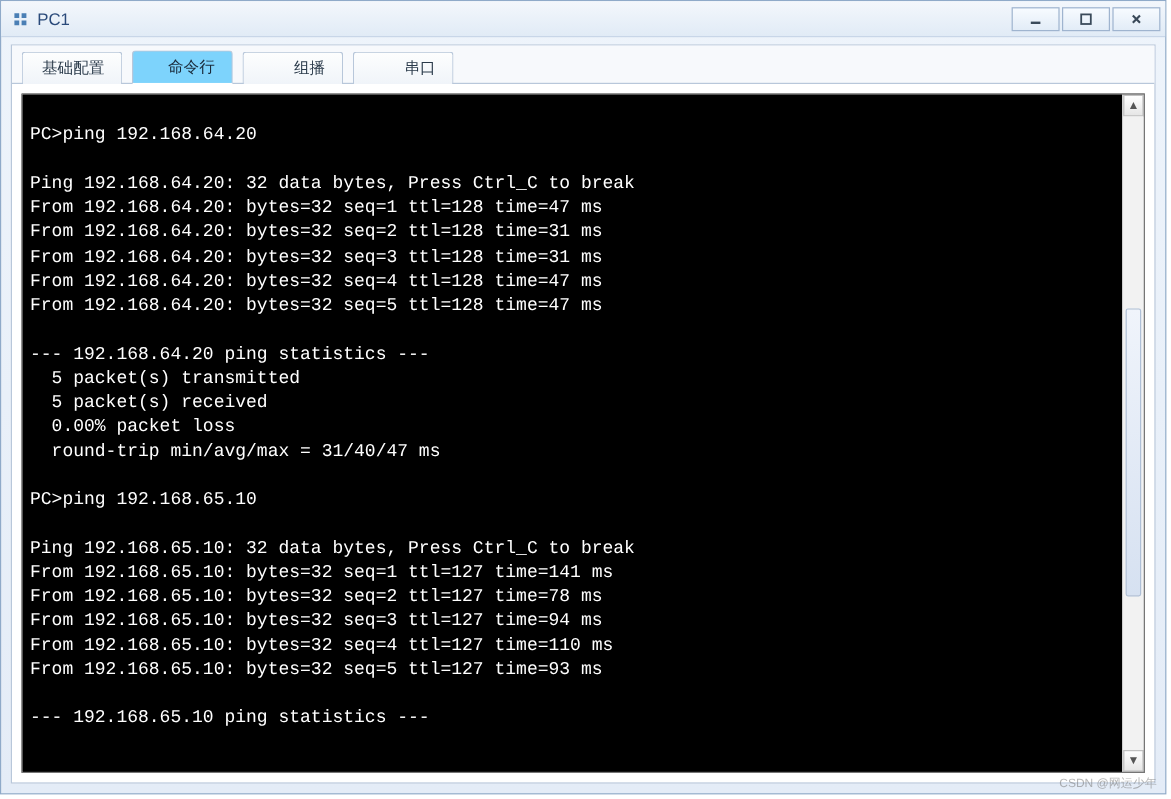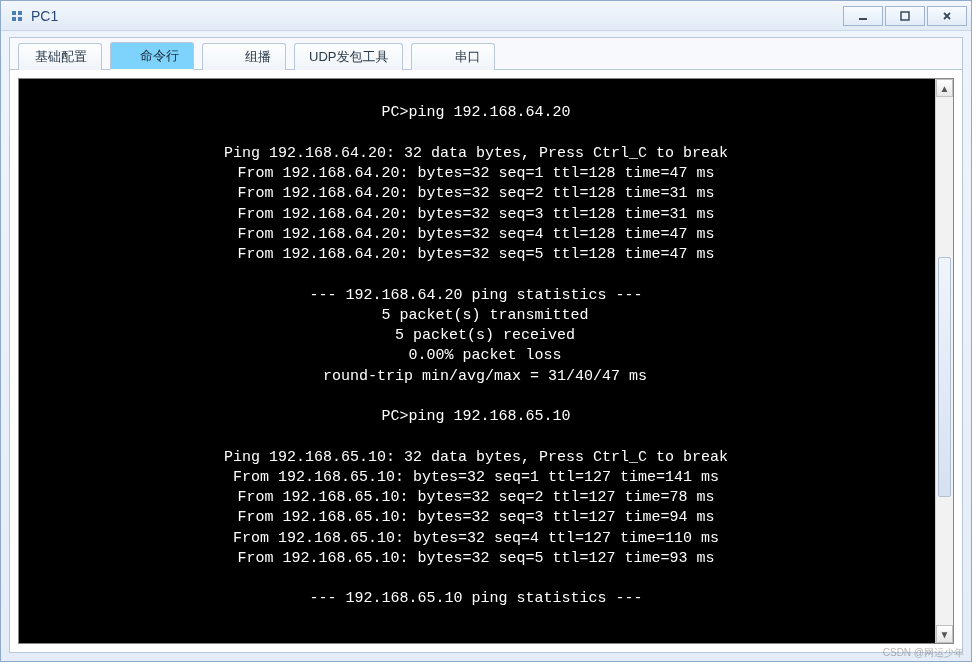--- a/index.html
+++ b/index.html
@@ -93,21 +93,20 @@
   .terminal {
     flex: 1;
     background: #000;
     color: #fff;
     font-family: "Consolas", "Courier New", monospace;
     font-size: 15px;
     line-height: 1.35;
     padding: 4px 8px 4px 6px;
     white-space: pre;
     overflow: hidden;
-    text-align: center;
   }
   .scrollbar {
     width: 18px;
     background: #efefef;
     border-left: 1px solid #d0d0d0;
     position: relative;
   }
   .sb-arrow {
     height: 18px;
     background: linear-gradient(#fefefe,#e6e6e6);
@@ -163,21 +162,20 @@
           </svg>
       </div>
     </div>
   </div>
 
   <div class="client">
     <div class="tabs">
       <div class="tab">基础配置</div>
       <div class="tab active">命令行</div>
       <div class="tab">组播</div>
-      <div class="tab">UDP发包工具</div>
       <div class="tab">串口</div>
     </div>
 
     <div class="terminal-wrap">
       <div class="terminal" id="terminal">
 PC&gt;ping 192.168.64.20
 
 Ping 192.168.64.20: 32 data bytes, Press Ctrl_C to break
 From 192.168.64.20: bytes=32 seq=1 ttl=128 time=47 ms
 From 192.168.64.20: bytes=32 seq=2 ttl=128 time=31 ms

